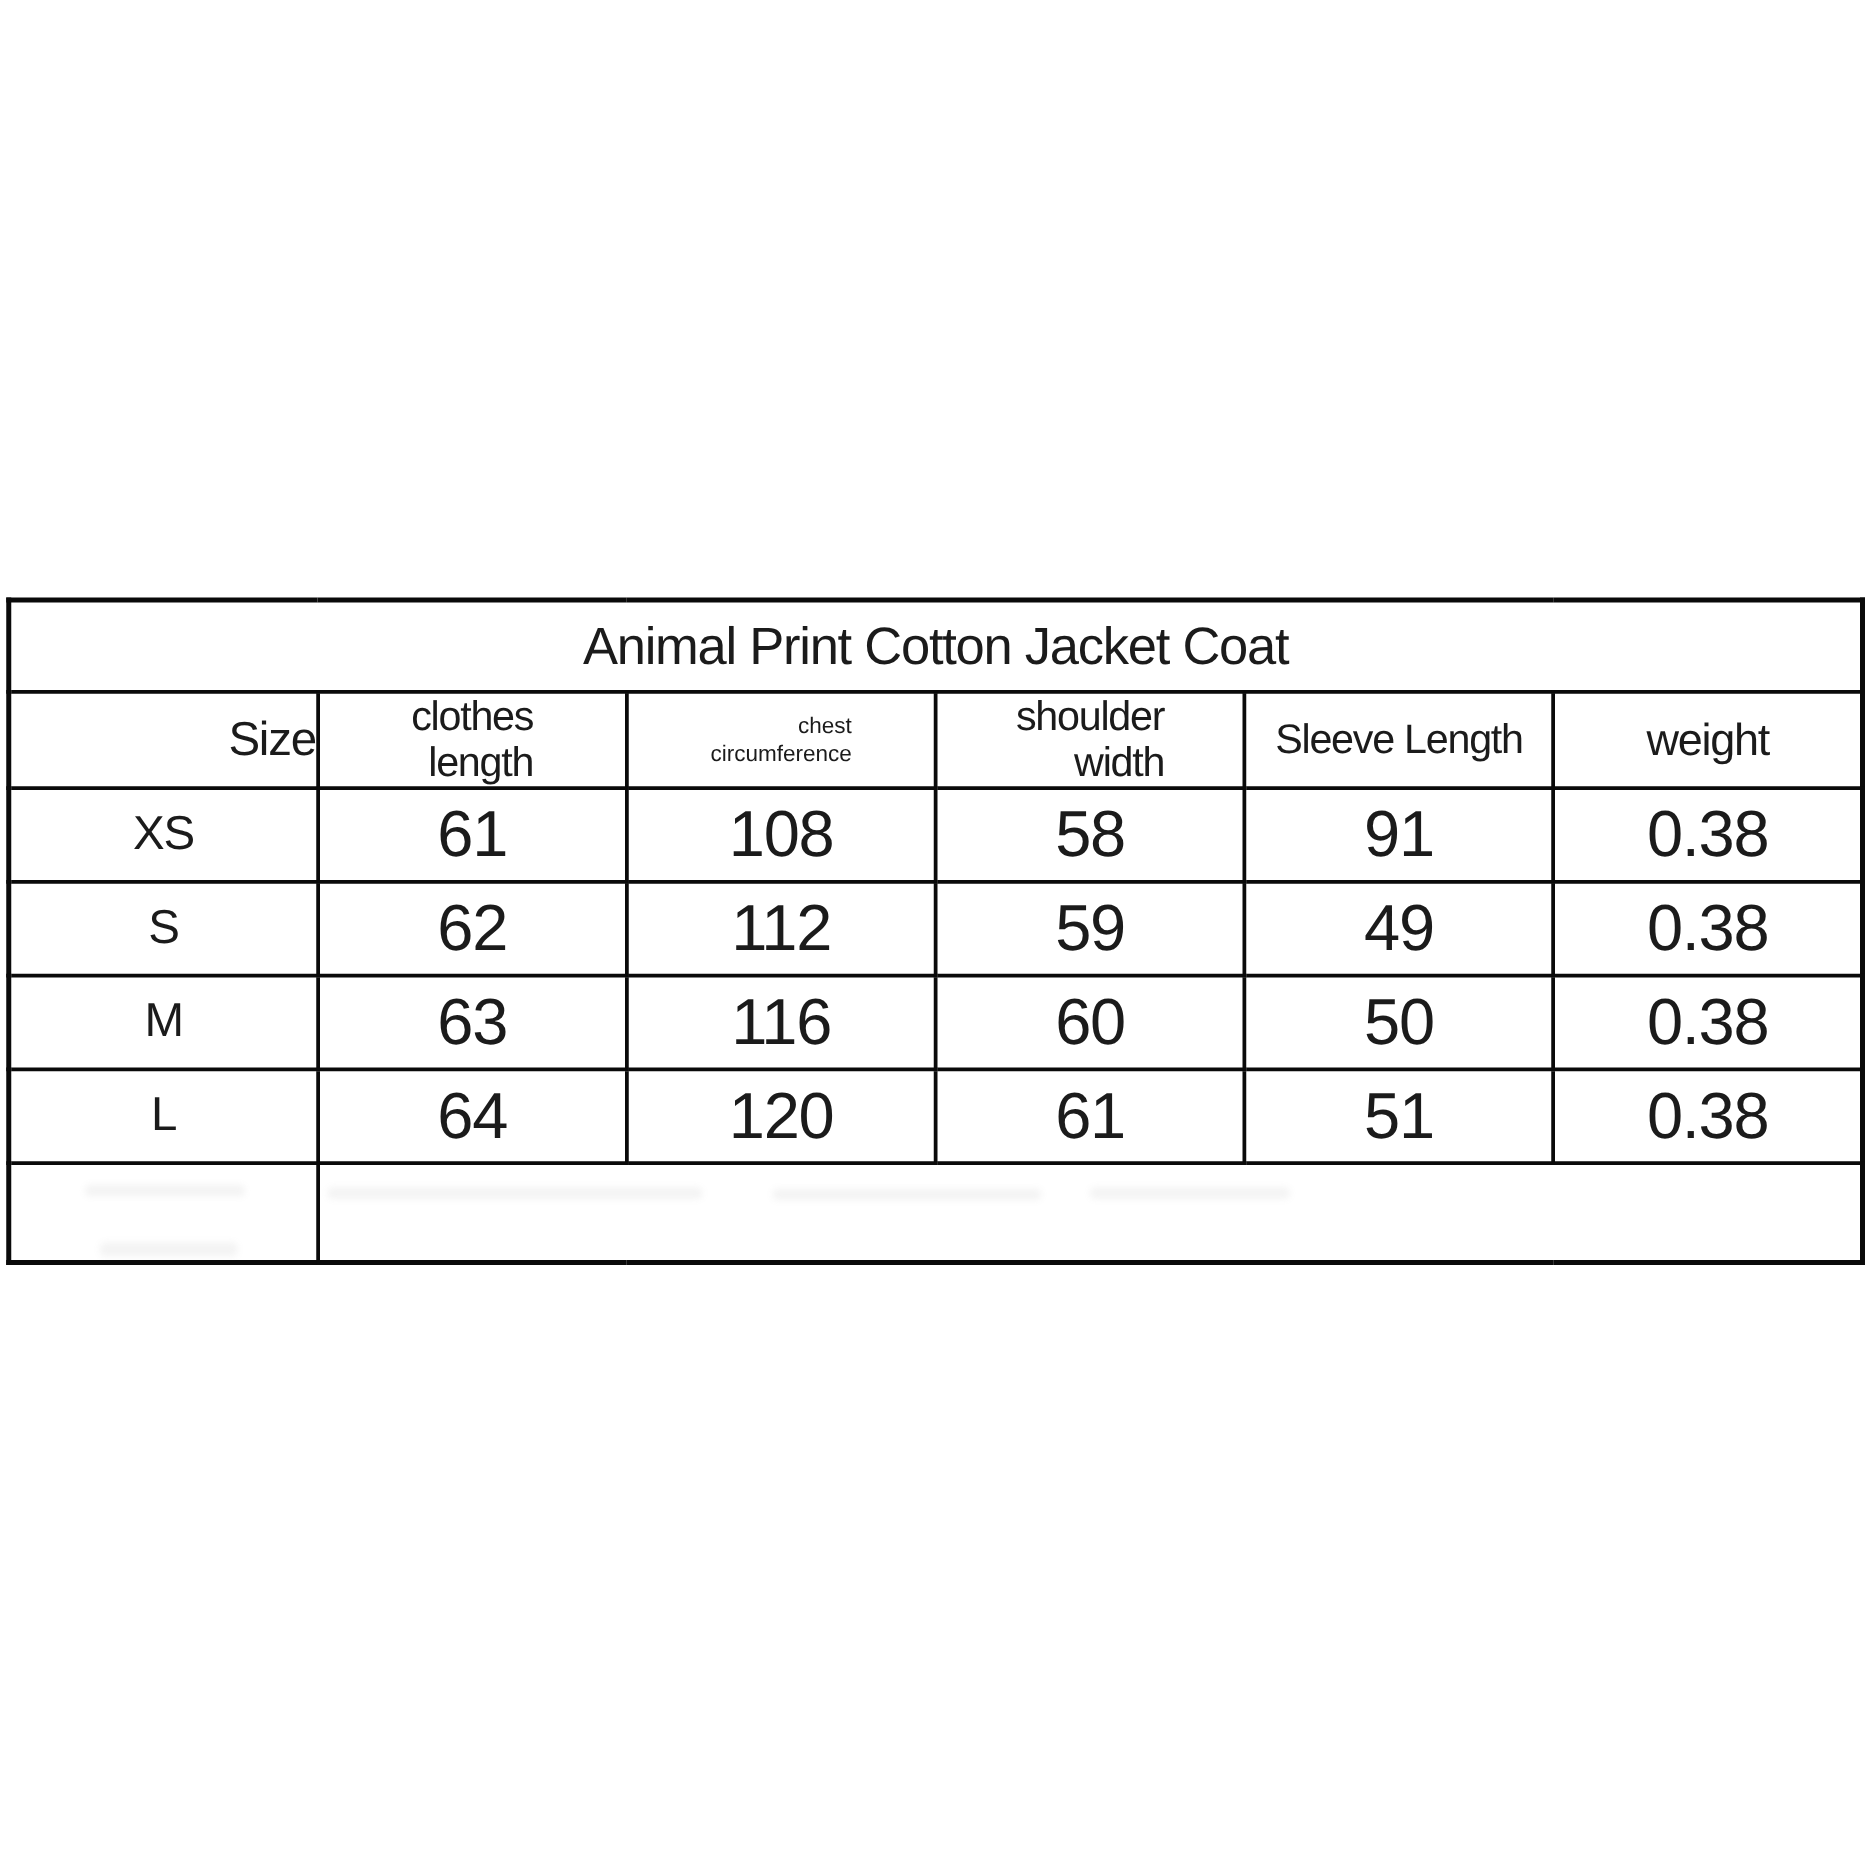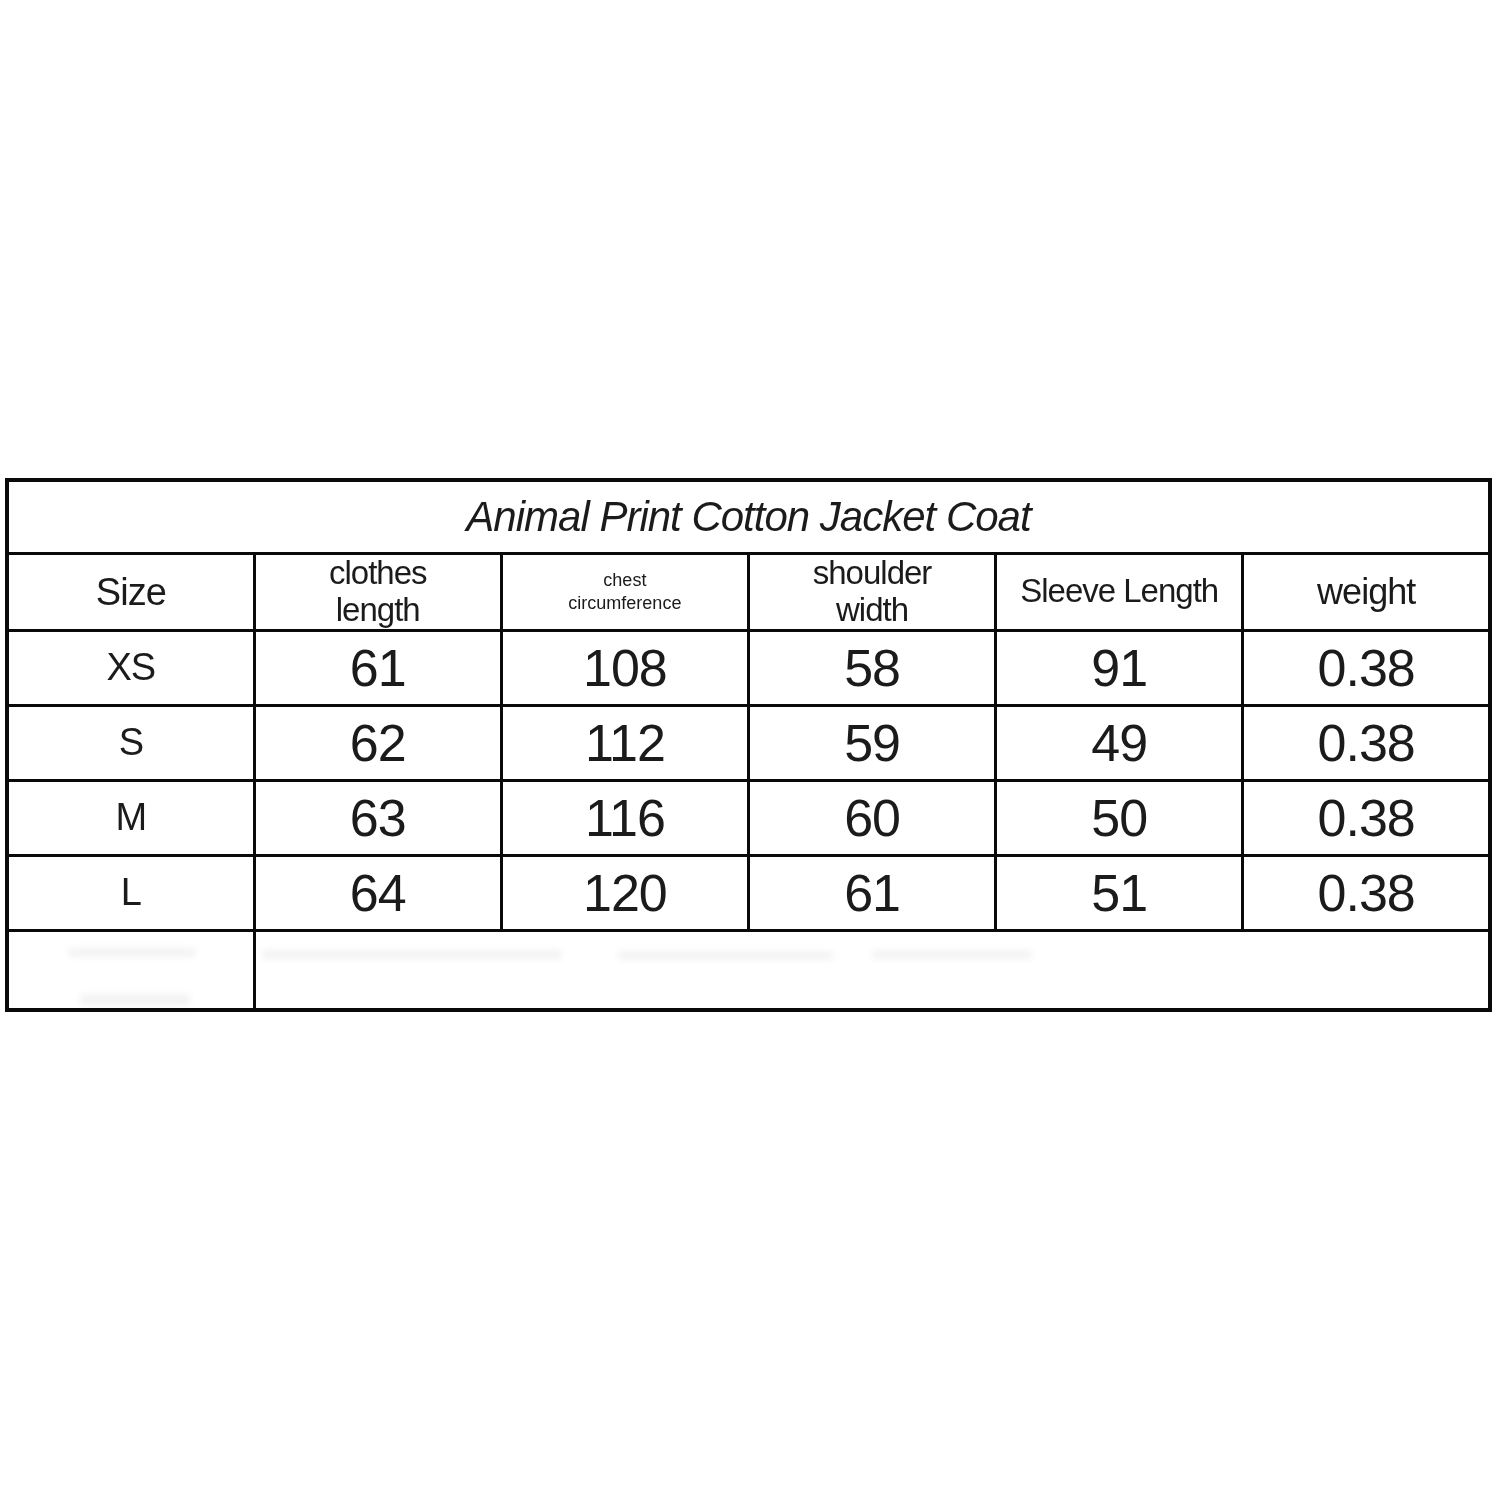--- a/index.html
+++ b/index.html
@@ -30,34 +30,33 @@
     border: 3px solid #0a0a0a;
     text-align: center;
     vertical-align: middle;
     padding: 0;
     overflow: hidden;
   }
   tr.title-row td {
     height: 70px;
     font-size: 42px;
     letter-spacing: -1px;
-    font-style: italic;
   }
   tr.header-row td {
     height: 72px;
     font-size: 33px;
     line-height: 1.12;
     letter-spacing: -1px;
   }
-  tr.header-row td.size-cell { font-size: 38px; }
+  tr.header-row td.size-cell { font-size: 38px; text-align: right; }
   tr.header-row td.small-cell { font-size: 18px; line-height: 1.3; letter-spacing: 0; }
   tr.header-row td.weight-cell { font-size: 36px; text-align: center; }
   .hblock {
     display: inline-block;
-    text-align: center;
+    text-align: right;
   }
   .hline { display: block; }
   tr.data-row td {
     height: 72px;
     font-size: 52px;
     letter-spacing: -1px;
   }
   tr.data-row td.size-col { font-size: 38px; }
   tr.footer-row td {
     height: 76px;

